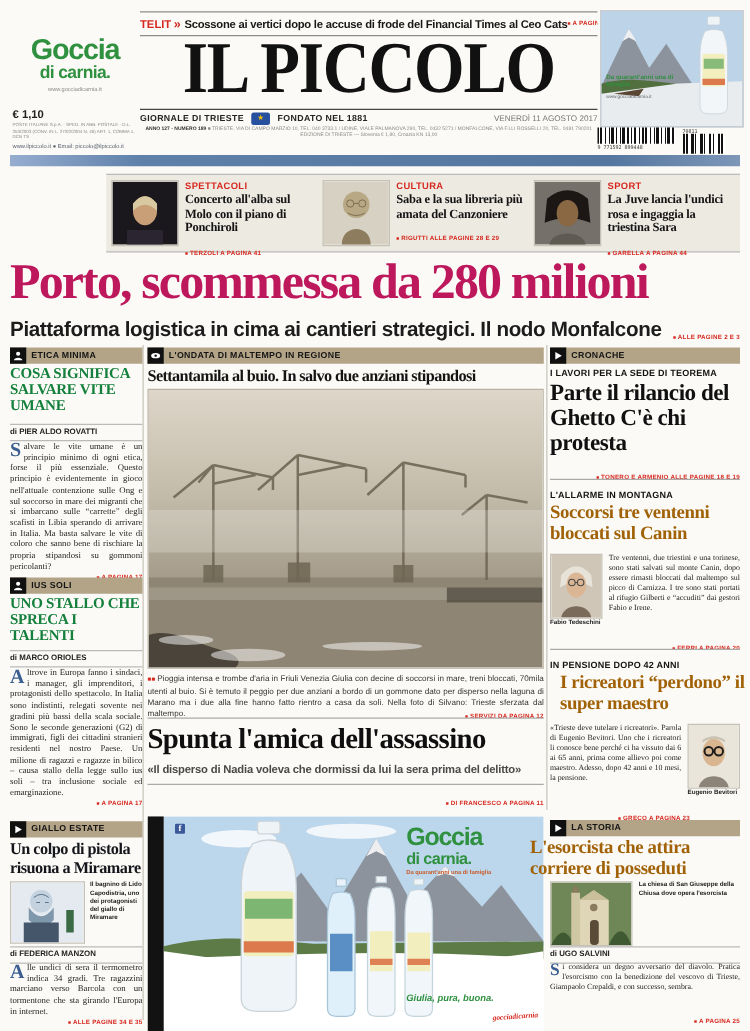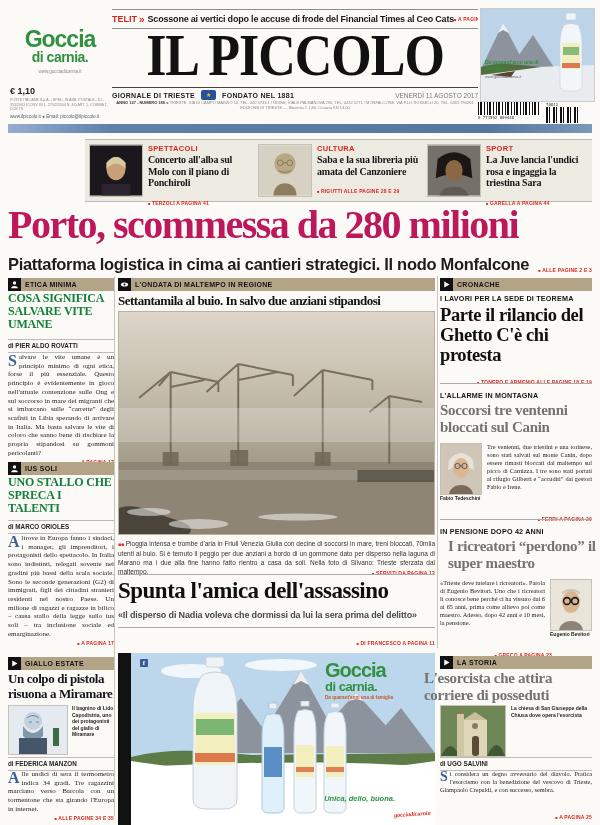--- a/index.html
+++ b/index.html
@@ -109,21 +109,21 @@
   .ad-tag{font:bold 4.6px/6px "Liberation Sans",sans-serif;color:#c75b2a;margin-top:2px;}
   .ad-slogan{position:absolute;right:40px;bottom:22px;font:bold italic 7.5px "Liberation Sans",sans-serif;color:#2f9140;}
   .ad-script{position:absolute;right:4px;bottom:8px;font:bold italic 6px "Liberation Serif",serif;color:#d6281f;transform:rotate(-4deg);}
   .bottle-big{position:absolute;left:62px;top:4px;width:70px;height:158px;}
   .bottles-small{position:absolute;left:140px;top:48px;width:92px;height:118px;}
   .bottle-ra{position:absolute;right:6px;top:4px;width:34px;height:80px;}
   
   .rcol{width:152px;}
   .kicker{font:bold 7.2px/9px "Liberation Sans",sans-serif;color:#141414;letter-spacing:.2px;}
   .r-title1{margin:0;font:bold 18.5px/20px "Liberation Serif",serif;letter-spacing:-.4px;color:#101010;}
-  .r-title2{margin:0;font:bold 15px/17px "Liberation Serif",serif;letter-spacing:-.3px;color:#737373;}
+  .r-title2{margin:0;font:bold 15px/17px "Liberation Serif",serif;letter-spacing:-.3px;color:#a16207;}
   .r-body{margin:0;font:6.3px/8px "Liberation Serif",serif;color:#222;text-align:justify;}
   .r-photo{width:40px;height:50px;flex:0 0 auto;border:1px solid #c5c1b6;}
   .r-photo svg{display:block;width:100%;height:100%;}
   .r-row{display:flex;gap:5px;}
   .church{width:64px;height:50px;flex:0 0 auto;border:1px solid #c5c1b6;}
   .church svg{display:block;width:100%;height:100%;}
   .sm-dropcap{float:left;font:bold 14px/12px "Liberation Serif",serif;color:#3c5f91;margin:1px 2px 0 0;}
 </style>
 </head>
 <body>
@@ -443,21 +443,21 @@
             <rect x="68" y="66" width="18" height="5" fill="#d8653a" opacity=".8"></rect>
             <rect x="73" y="2" width="8" height="5" fill="#eef3f5" stroke="#c4d4dc"></rect>
         </g>
       </svg>
     </div>
     <div class="ad-logo">
       <div class="ad-g1">Goccia</div>
       <div class="ad-g2">di carnia.</div>
       <div class="ad-tag">Da quarant'anni una di famiglia</div>
     </div>
-    <div class="ad-slogan">Unica, dello, buona.</div>
+    <div class="ad-slogan">Giulia, pura, buona.</div>
     <div class="ad-script">gocciadicarnia</div>
   </div>
 
   <div class="abs band rcol" style="left:440px;top:278px;width:152px">
     <span class="icon-box">
       <svg viewBox="0 0 12 12">
           <path d="M3,2 L10,6 L3,10 Z" fill="#fff"></path>
         </svg>
     </span>
     <span class="band-label">CRONACHE</span>

